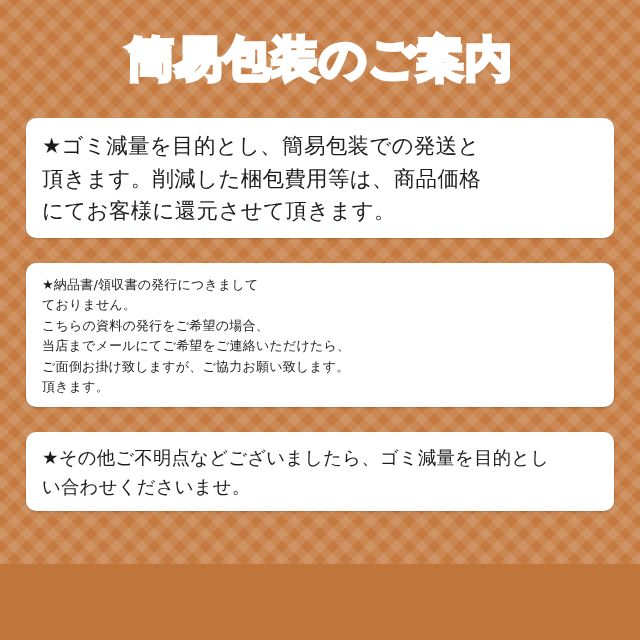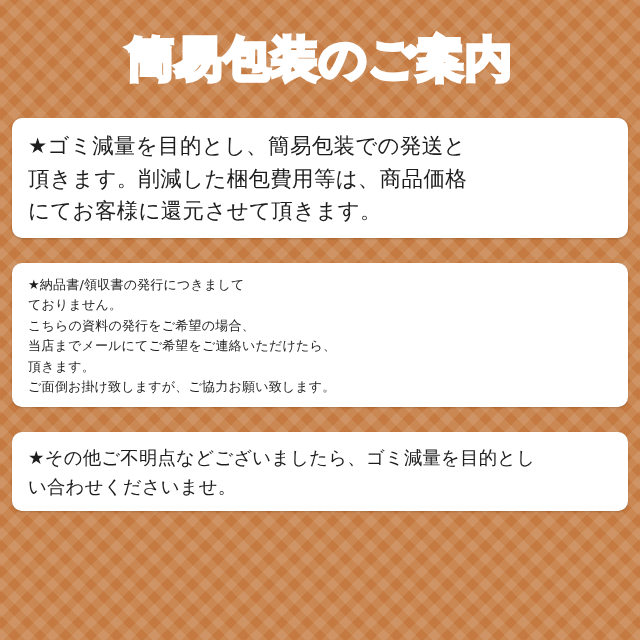--- a/index.html
+++ b/index.html
@@ -9,35 +9,35 @@
   body {
     width: 640px;
     height: 640px;
     font-family: "DejaVu Sans", "Liberation Sans", sans-serif;
     background: #c0763b;
     overflow: hidden;
   }
   #page {
     position: relative;
     width: 640px;
-    height: 640px;
+    height: 564px;
     box-sizing: border-box;
     background-color: #c47a40;
     background-image:
       repeating-linear-gradient(45deg,
         rgba(255,255,255,0.10) 0px,
         rgba(255,255,255,0.10) 9px,
         rgba(0,0,0,0.00) 9px,
         rgba(0,0,0,0.00) 18px),
       repeating-linear-gradient(-45deg,
         rgba(255,255,255,0.10) 0px,
         rgba(255,255,255,0.10) 9px,
         rgba(0,0,0,0.00) 9px,
         rgba(0,0,0,0.00) 18px);
-    padding: 0 12px;
+    padding: 0 26px;
   }
 
   
   #title-area {
     height: 118px;
     display: flex;
     align-items: center;
     justify-content: center;
   }
   #title-text {
@@ -102,22 +102,22 @@
     <p class="lead">★ゴミ減量を目的とし、簡易包装での発送と</p>
     <p class="lead">頂きます。削減した梱包費用等は、商品価格</p>
     <p class="lead">にてお客様に還元させて頂きます。</p>
   </div>
 
   <div class="panel">
     <p class="body-line">★納品書/領収書の発行につきまして</p>
     <p class="body-line">ておりません。</p>
     <p class="body-line">こちらの資料の発行をご希望の場合、</p>
     <p class="body-line">当店までメールにてご希望をご連絡いただけたら、</p>
+    <p class="body-line">ご面倒お掛け致しますが、ご協力お願い致します。</p>
     <p class="body-line">頂きます。</p>
-    <p class="body-line">ご面倒お掛け致しますが、ご協力お願い致します。</p>
   </div>
 
   <div class="panel">
     <p class="tail-line">★その他ご不明点などございましたら、ゴミ減量を目的とし</p>
     <p class="tail-line">い合わせくださいませ。</p>
   </div>
 
 </div>
 
 </body></html>

